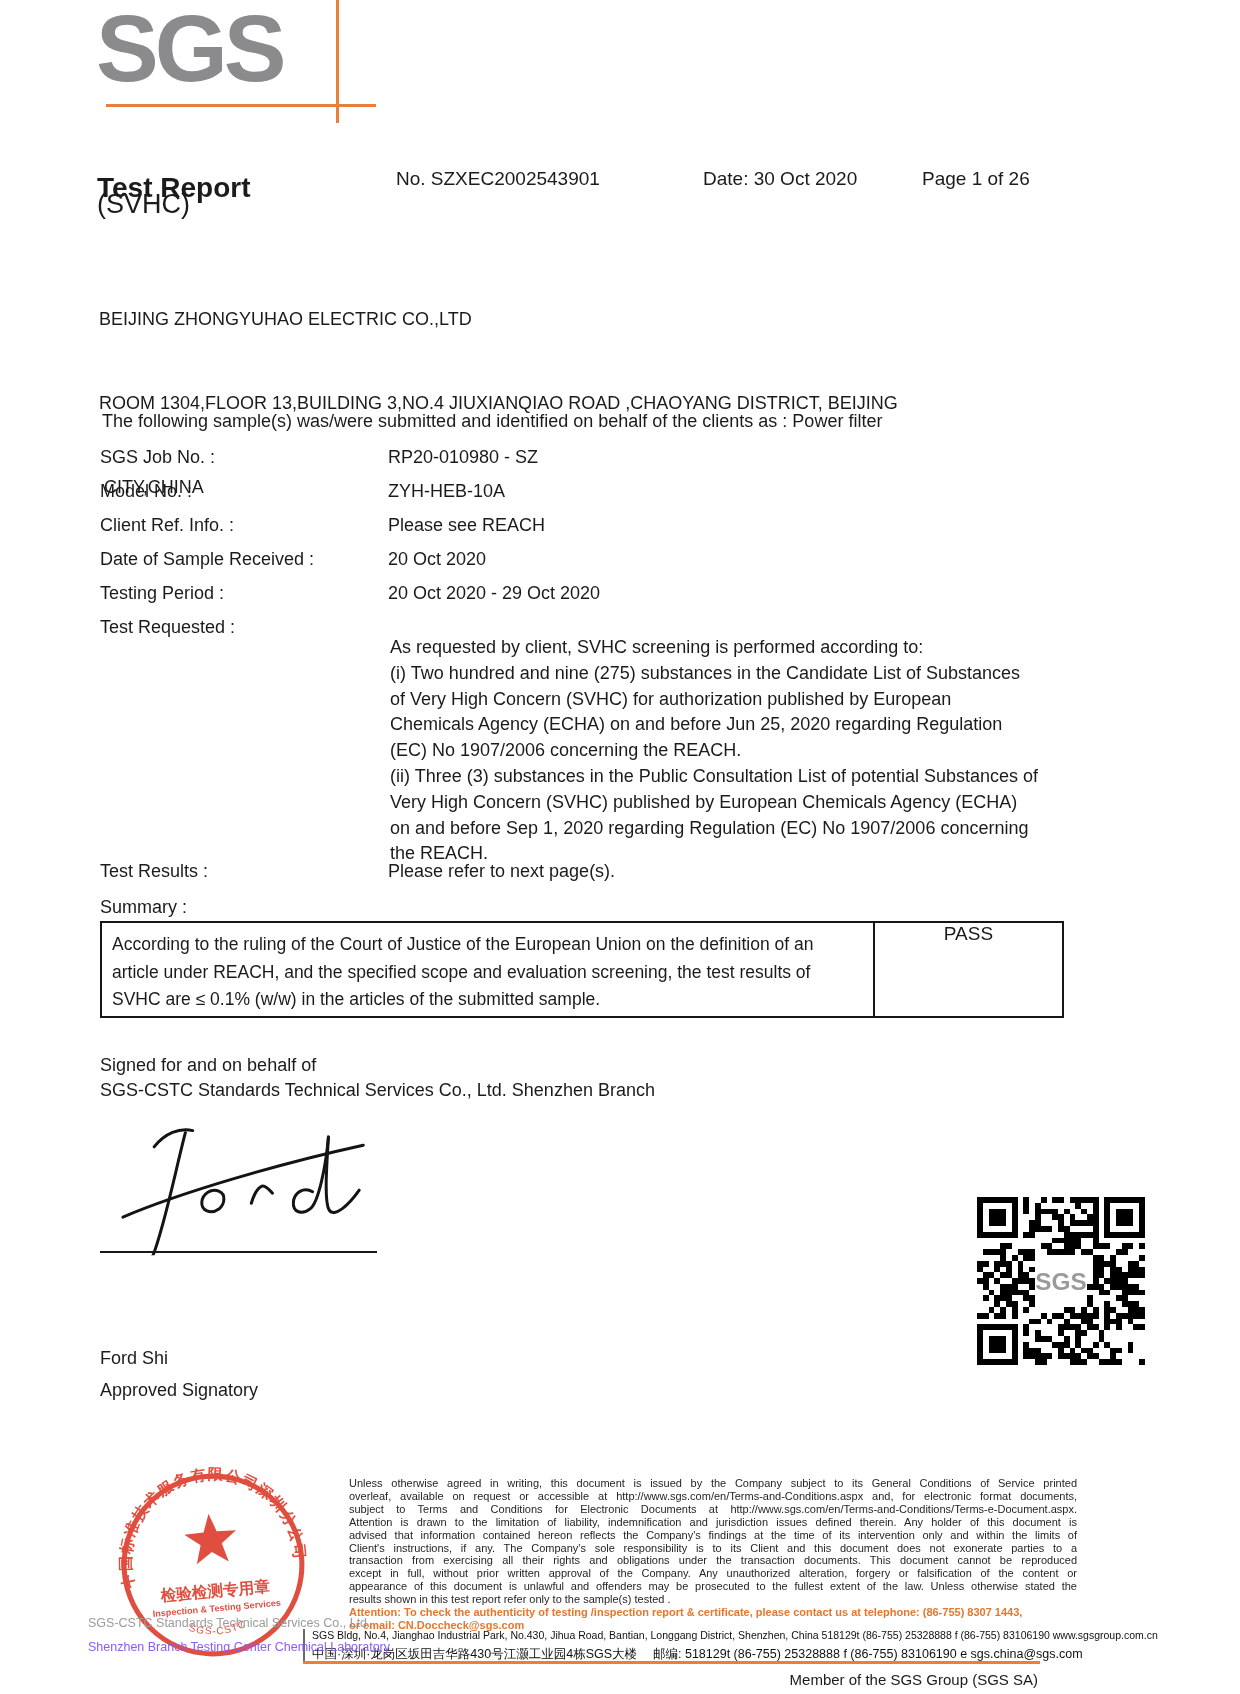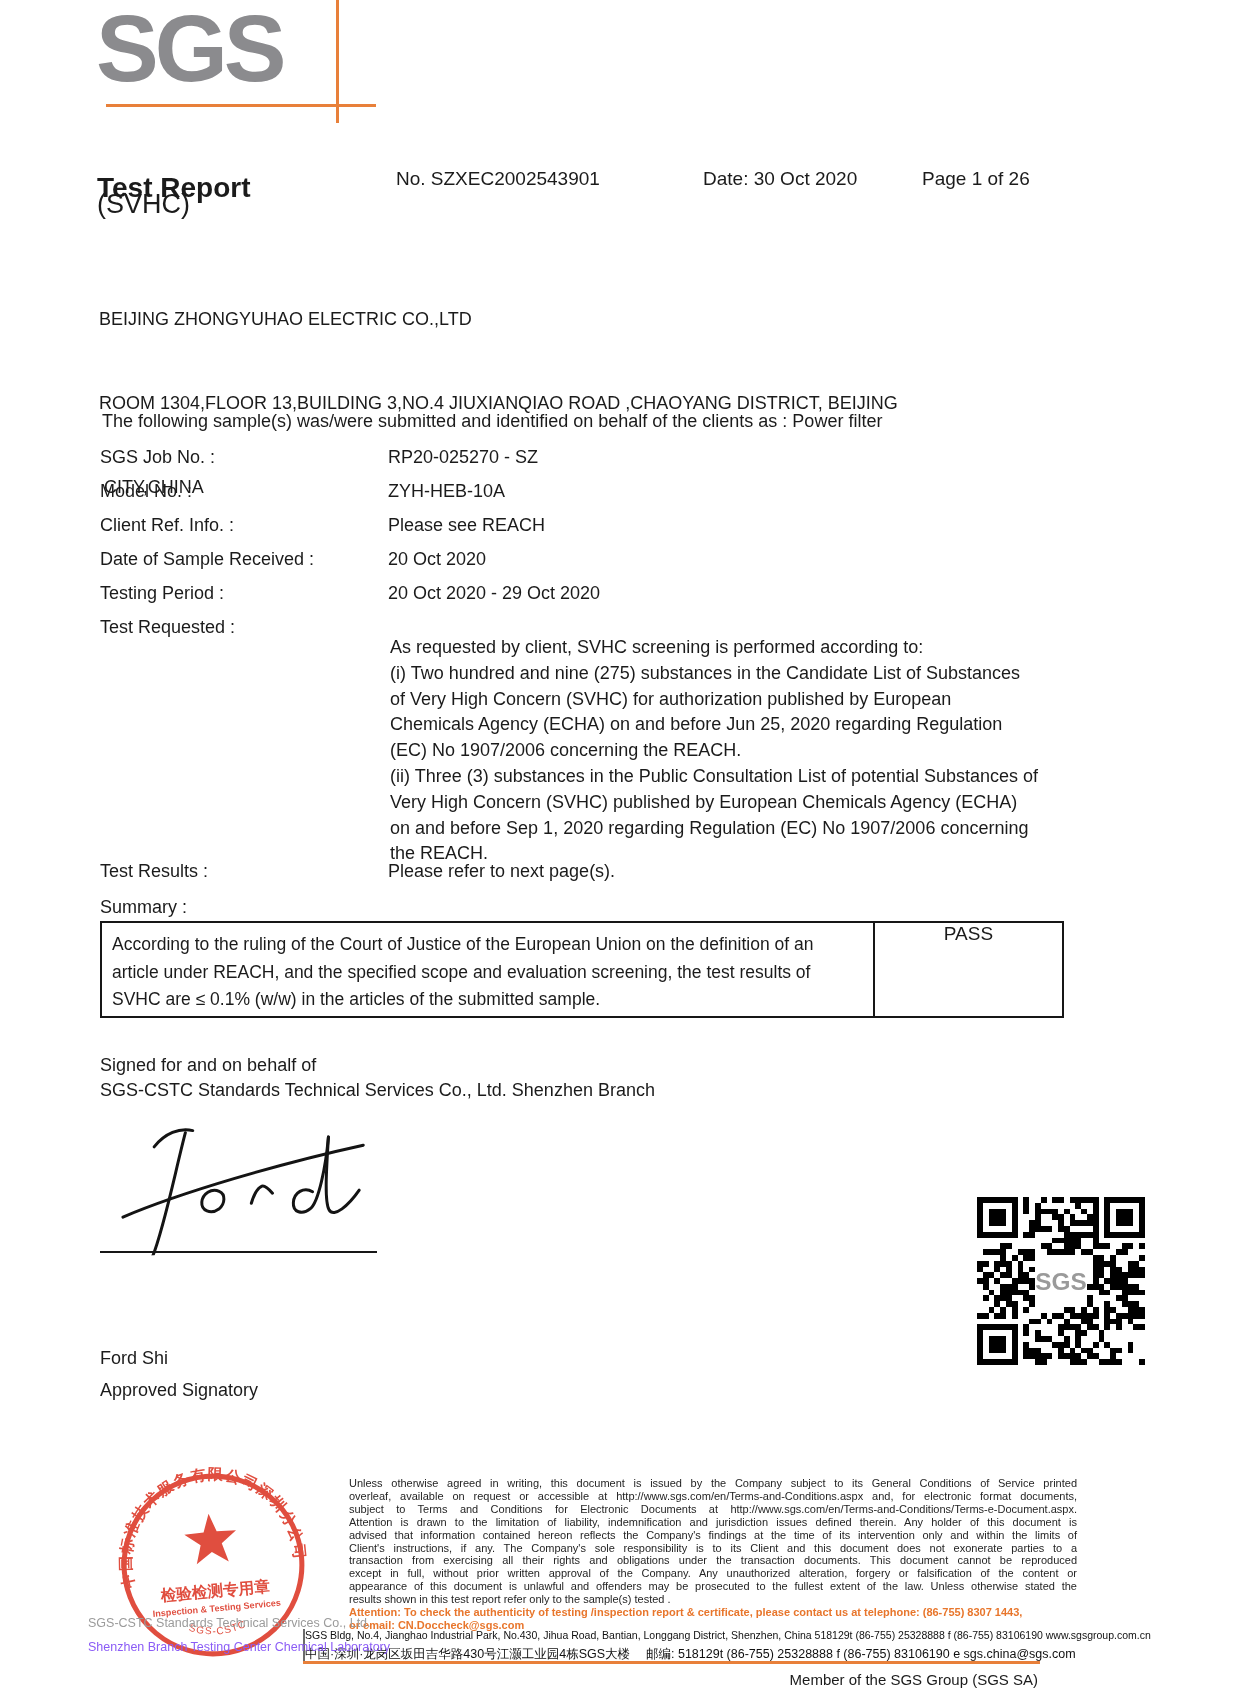--- a/index.html
+++ b/index.html
@@ -45,21 +45,21 @@
 
   .qr{left:977px;top:1197px;width:168px;height:168px;}
 
   .stamp{left:112px;top:1464px;width:202px;height:202px;transform:rotate(-5deg);opacity:.9;}
   .gray1{left:88px;top:1616px;font-size:12.5px;color:#9b9b9b;white-space:nowrap;z-index:1;}
   .gray2{left:88px;top:1640px;font-size:12.5px;color:#8b5cf6;white-space:nowrap;z-index:1;}
 
   .fineprint{left:305px;top:1477px;width:728px;font-size:11px;line-height:12.9px;color:#252525;margin-left:44px;}
   .fineprint .jl{text-align:justify;text-align-last:justify;}
   .attn{color:#e8762c;font-weight:700;}
-  .addr-box{left:303px;top:1629px;width:737px;border-left:2px solid #6b6b6b;padding-left:0;box-sizing:border-box;}
+  .addr-box{left:303px;top:1629px;width:737px;border-left:2px solid #6b6b6b;padding-left:7px;box-sizing:border-box;}
   .addr-row{display:flex;justify-content:space-between;align-items:baseline;white-space:nowrap;}
   .addr-en{font-size:10.5px;color:#101010;height:17px;}
   .addr-cn{font-size:12.5px;color:#101010;height:18px;}
   .footer-orange{left:303px;top:1661px;width:737px;height:3px;background:#e8803a;}
   .member{left:640px;top:1671px;width:398px;text-align:right;font-size:15px;}
 </style>
 </head>
 <body>
 
 <div class="page">
@@ -76,21 +76,21 @@
 
   <div class="abs client">
     <div>BEIJING ZHONGYUHAO ELECTRIC CO.,LTD</div>
     <div>ROOM 1304,FLOOR 13,BUILDING 3,NO.4 JIUXIANQIAO ROAD ,CHAOYANG DISTRICT, BEIJING</div>
     <div> CITY,CHINA</div>
   </div>
 
   <div class="abs intro">The following sample(s) was/were submitted and identified on behalf of the clients as : Power filter</div>
 
   <div class="field-label" style="top:447px">SGS Job No. :</div>
-  <div class="field-value" style="top:447px">RP20-025270 - SZ</div>
+  <div class="field-value" style="top:447px">RP20-010980 - SZ</div>
   <div class="field-label" style="top:481px">Model No. :</div>
   <div class="field-value" style="top:481px">ZYH-HEB-10A</div>
   <div class="field-label" style="top:515px">Client Ref. Info. :</div>
   <div class="field-value" style="top:515px">Please see REACH</div>
   <div class="field-label" style="top:549px">Date of Sample Received :</div>
   <div class="field-value" style="top:549px">20 Oct 2020</div>
   <div class="field-label" style="top:583px">Testing Period :</div>
   <div class="field-value" style="top:583px">20 Oct 2020 - 29 Oct 2020</div>
 
   <div class="abs tr-label">Test Requested :</div>

